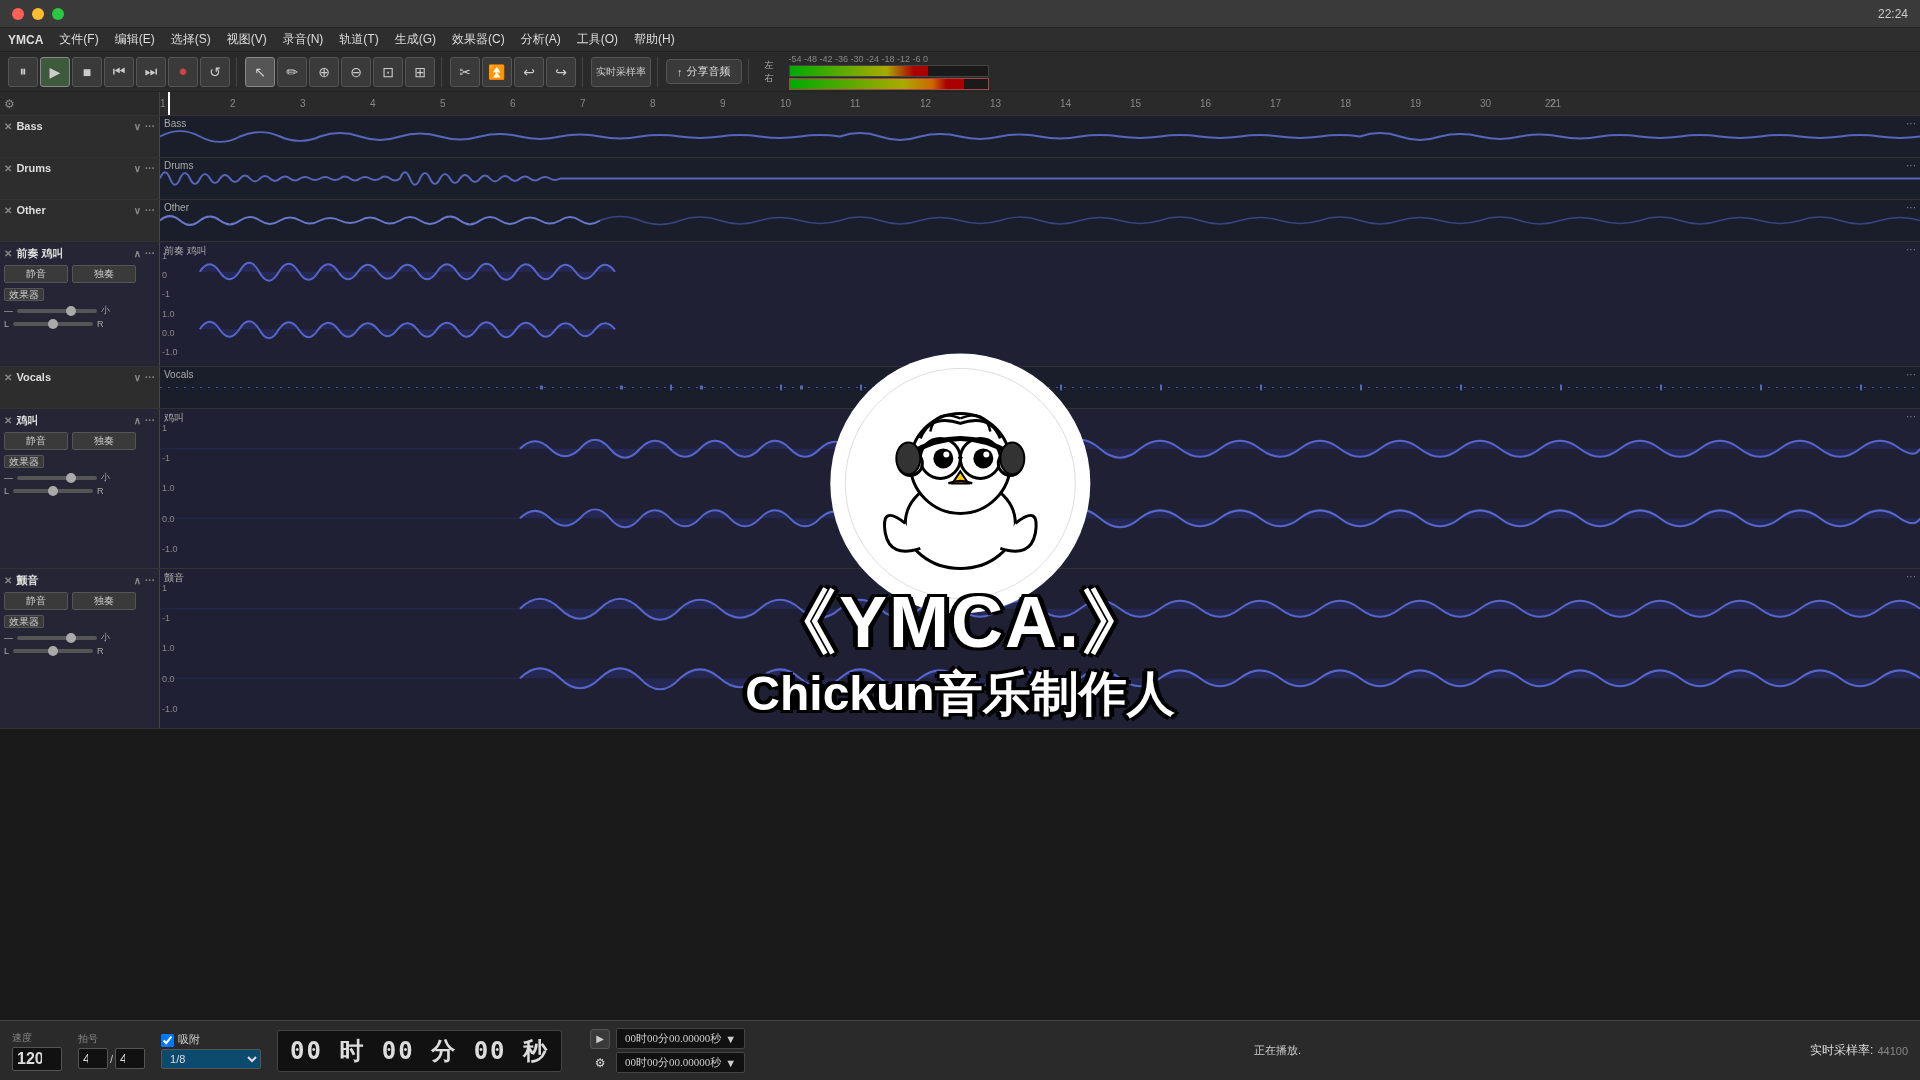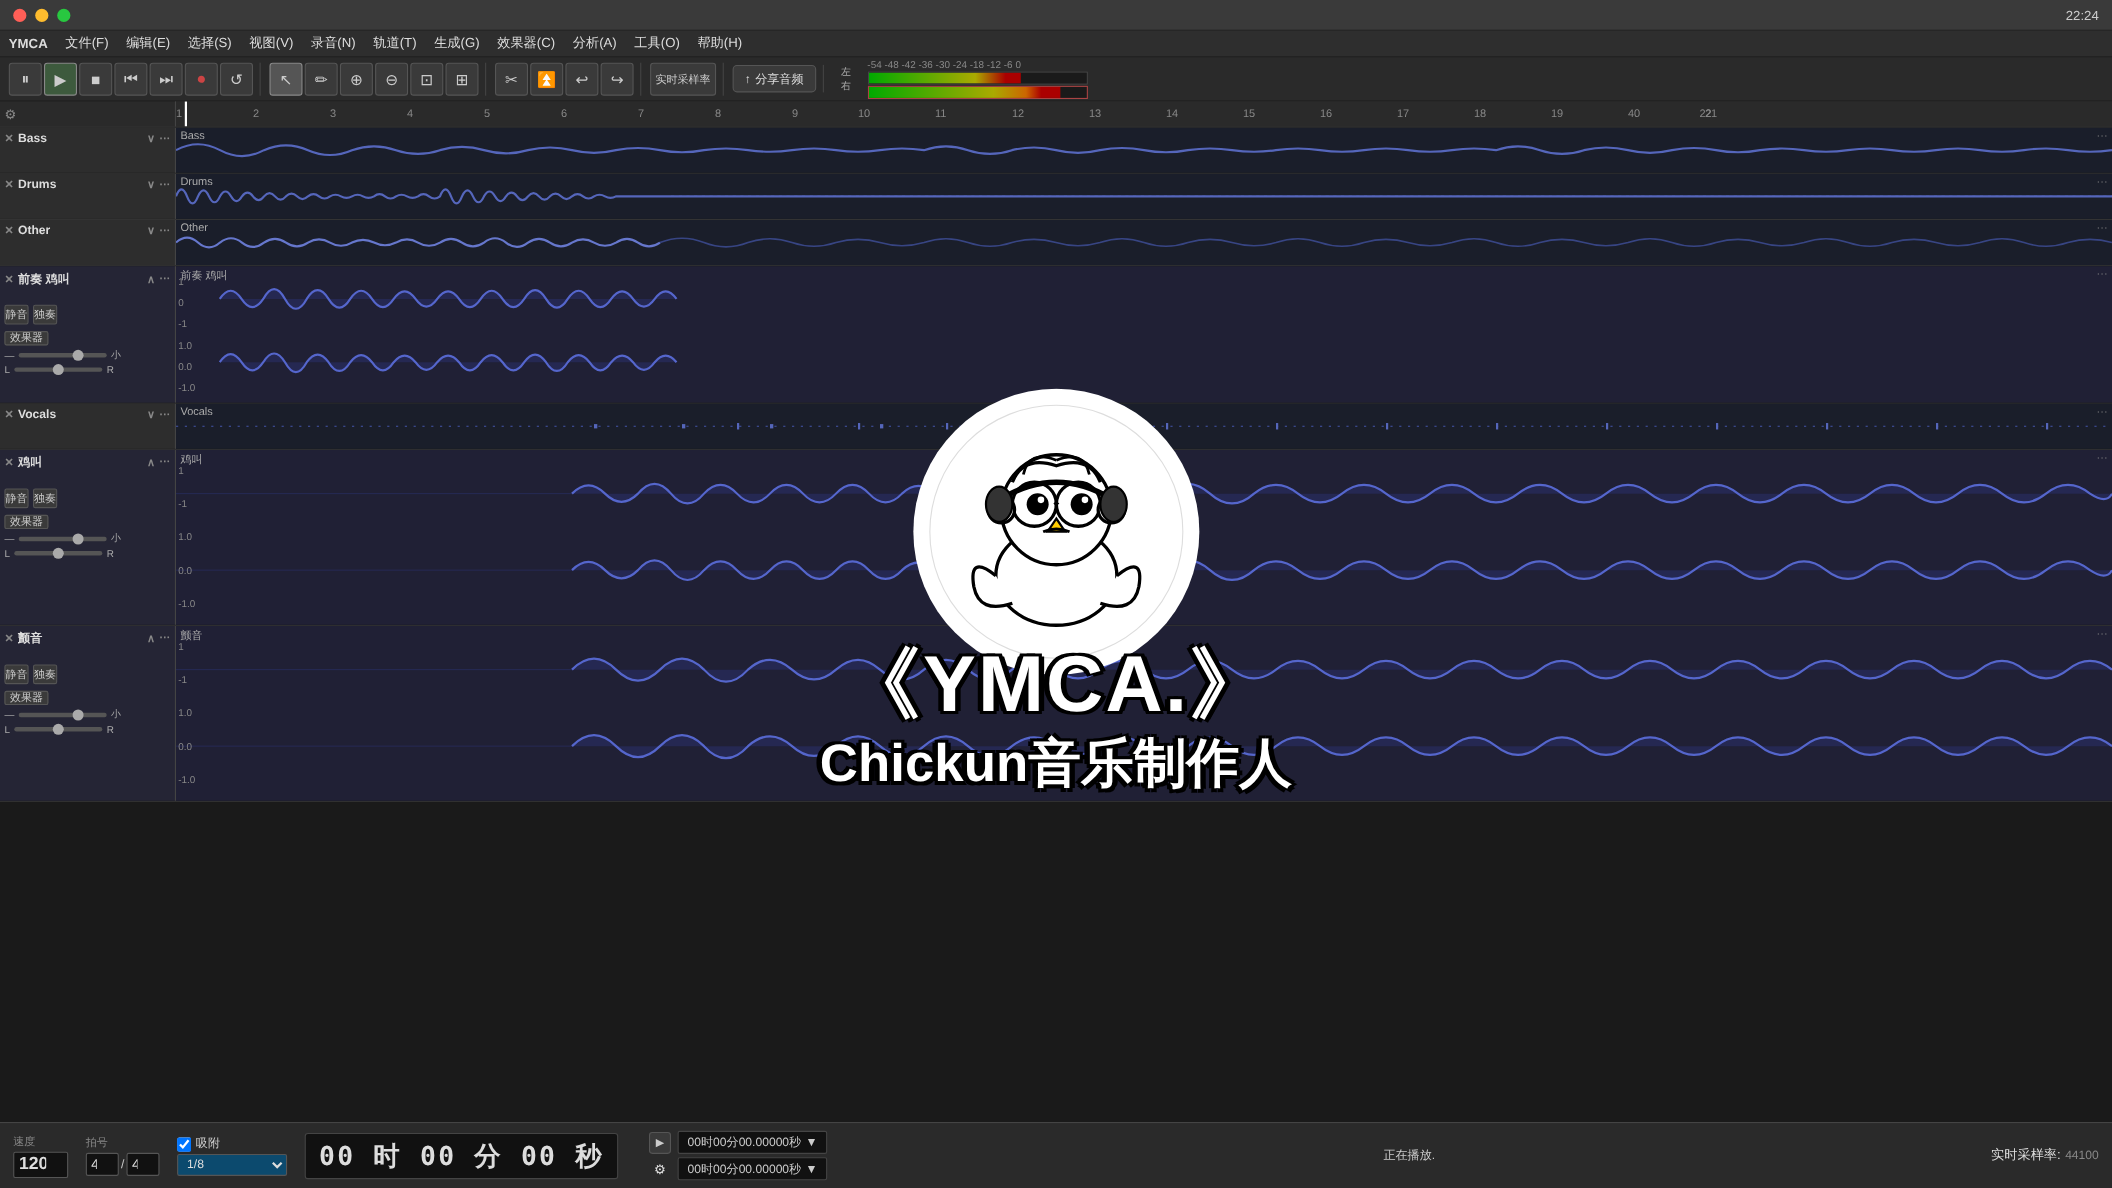--- a/index.html
+++ b/index.html
@@ -162,23 +162,22 @@
     .track-name { flex: 1; }
     .track-arrow { color: #888; font-size: 10px; cursor: pointer; }
     .track-menu { color: #888; font-size: 10px; cursor: pointer; }
     .track-btns { display: flex; gap: 4px; margin-top: 2px; }
     .track-small-btn {
       font-size: 10px;
       background: #3a3a3a;
       border: 1px solid #555;
       border-radius: 2px;
       color: #ccc;
-      padding: 1px 0;
+      padding: 1px 21px;
       cursor: pointer;
-      margin-top: 12px;
     }
     .track-small-btn.mute { }
     .track-small-btn.solo { }
     .fx-btn {
       font-size: 10px;
       background: #3a3a3a;
       border: 1px solid #555;
       border-radius: 2px;
       color: #ccc;
       padding: 0 4px;
@@ -327,21 +326,21 @@
     #sample-rate { font-size: 11px; color: #888; margin-left: auto; }
 
     
     .sel-display {
       background: #111;
       border: 1px solid #444;
       padding: 2px 8px;
       font-size: 11px;
       color: #ccc;
       border-radius: 2px;
-      font-family: Liberation Sans, sans-serif;
+      font-family: Liberation Serif, serif;
       display: flex; align-items: center; gap: 4px;
     }
     .play-mini-btn {
       width: 20px; height: 20px;
       background: #3a3a3a;
       border: 1px solid #555;
       border-radius: 3px;
       color: #ccc;
       display: flex; align-items: center; justify-content: center;
       font-size: 10px;
@@ -457,21 +456,21 @@
         <span style="position:absolute; left:620px; font-size:10px; color:#888">10</span>
         <span style="position:absolute; left:690px; font-size:10px; color:#888">11</span>
         <span style="position:absolute; left:760px; font-size:10px; color:#888">12</span>
         <span style="position:absolute; left:830px; font-size:10px; color:#888">13</span>
         <span style="position:absolute; left:900px; font-size:10px; color:#888">14</span>
         <span style="position:absolute; left:970px; font-size:10px; color:#888">15</span>
         <span style="position:absolute; left:1040px; font-size:10px; color:#888">16</span>
         <span style="position:absolute; left:1110px; font-size:10px; color:#888">17</span>
         <span style="position:absolute; left:1180px; font-size:10px; color:#888">18</span>
         <span style="position:absolute; left:1250px; font-size:10px; color:#888">19</span>
-        <span style="position:absolute; left:1320px; font-size:10px; color:#888">40</span>
+        <span style="position:absolute; left:1320px; font-size:10px; color:#888">30</span>
         <span style="position:absolute; left:1390px; font-size:10px; color:#888">21</span>
         <span style="position:absolute; left:1385px; font-size:10px; color:#888">22</span>
       </div>
     </div>
   </div>
 
   <div id="tracks-area">
 
     <div class="track-row track-bass" style="height:42px">
       <div class="track-controls">

